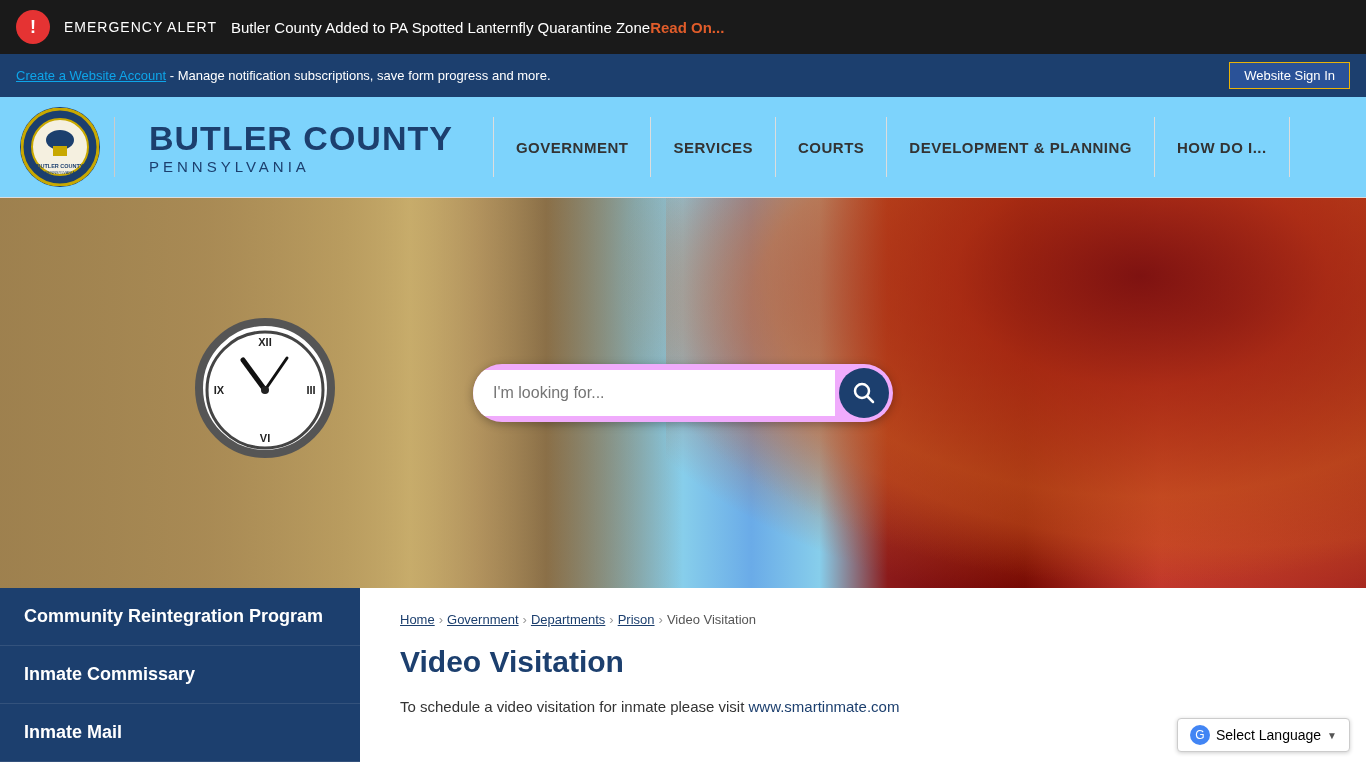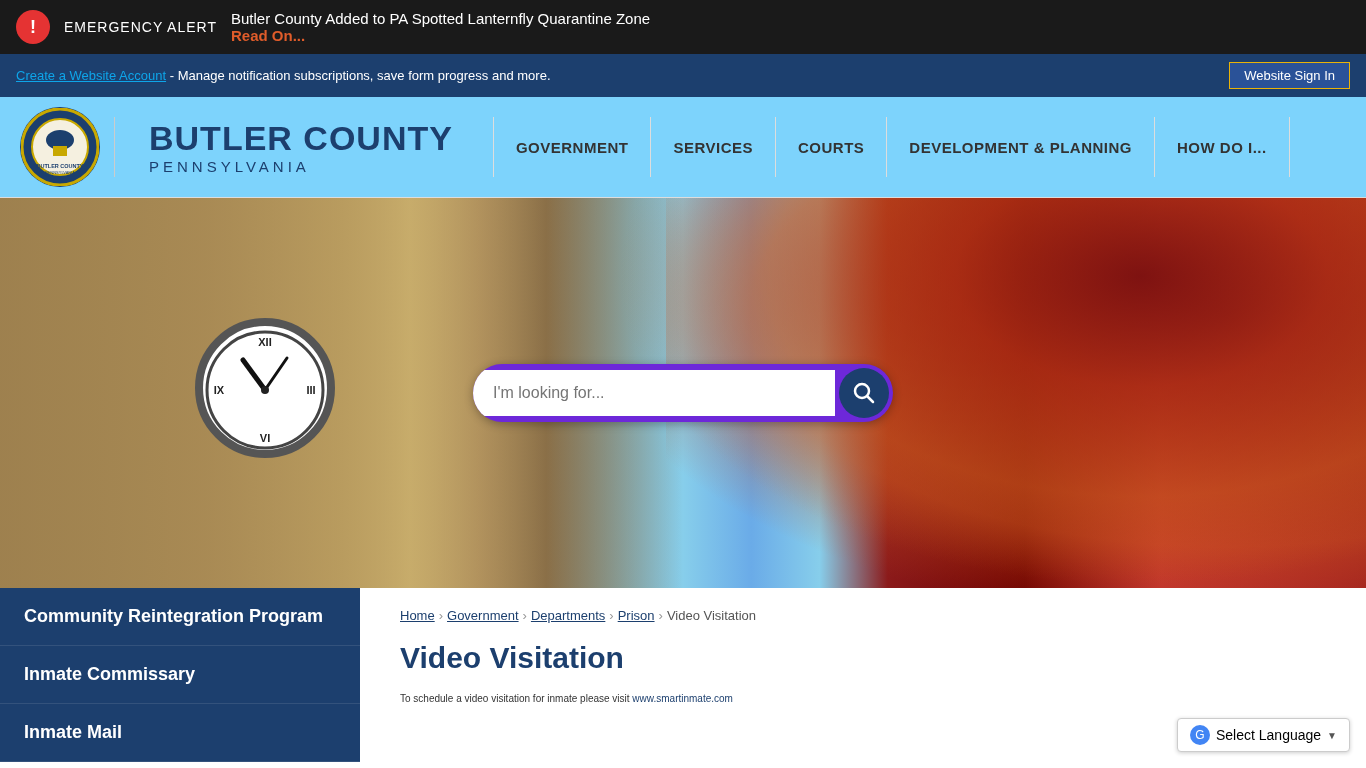--- a/index.html
+++ b/index.html
@@ -20,21 +20,21 @@
       background: #e53333;
       border-radius: 50%;
       display: flex; align-items: center; justify-content: center;
       font-size: 18px; font-weight: bold; color: white;
       flex-shrink: 0;
     }
     .emergency-title {
       font-size: 14px; font-weight: 400; letter-spacing: 1px; color: white;
       text-transform: uppercase;
     }
-    .emergency-text-block { display: flex; flex-direction: column; }
+    .emergency-text-block { display: flex; flex-direction: row; }
     .emergency-message { font-size: 15px; color: white; }
     .emergency-link { color: #e05c2a; font-size: 15px; text-decoration: none; font-weight: bold; }
 
     
     .account-bar {
       background: #1c3f6e;
       color: white;
       display: flex;
       align-items: center;
       justify-content: space-between;
@@ -149,21 +149,21 @@
 
     
     .search-container {
       position: absolute;
       top: 50%;
       left: 50%;
       transform: translate(-50%, -50%);
       width: 420px;
       display: flex;
       align-items: center;
-      background: #6d28d9;
+      background: #f0abfc;
       border-radius: 30px;
       overflow: hidden;
       box-shadow: 0 2px 10px rgba(0,0,0,0.3);
     }
     .search-input {
       flex: 1;
       padding: 14px 20px;
       border: none;
       outline: none;
       font-size: 16px;
@@ -179,20 +179,21 @@
       display: flex; align-items: center; justify-content: center;
       margin: 4px;
       color: white;
       font-size: 18px;
     }
 
     
     .main-content {
       display: flex;
       background: white;
+      align-items: center;
     }
 
     
     .sidebar {
       width: 360px;
       background: #1c3f6e;
       flex-shrink: 0;
       padding: 0;
     }
     .sidebar-item {
@@ -220,21 +221,21 @@
     }
     .breadcrumb a { color: #1c3f6e; text-decoration: underline; cursor: pointer; }
     .breadcrumb .sep { color: #999; }
     .page-title {
       font-size: 30px;
       font-weight: 700;
       color: #1c3f6e;
       margin-bottom: 16px;
     }
     .page-body {
-      font-size: 10px;
+      font-size: 15px;
       color: #333;
       line-height: 1.6;
     }
     .page-body a { color: #1c3f6e; }
 
     
     .lang-selector {
       position: fixed;
       bottom: 16px;
       right: 16px;

